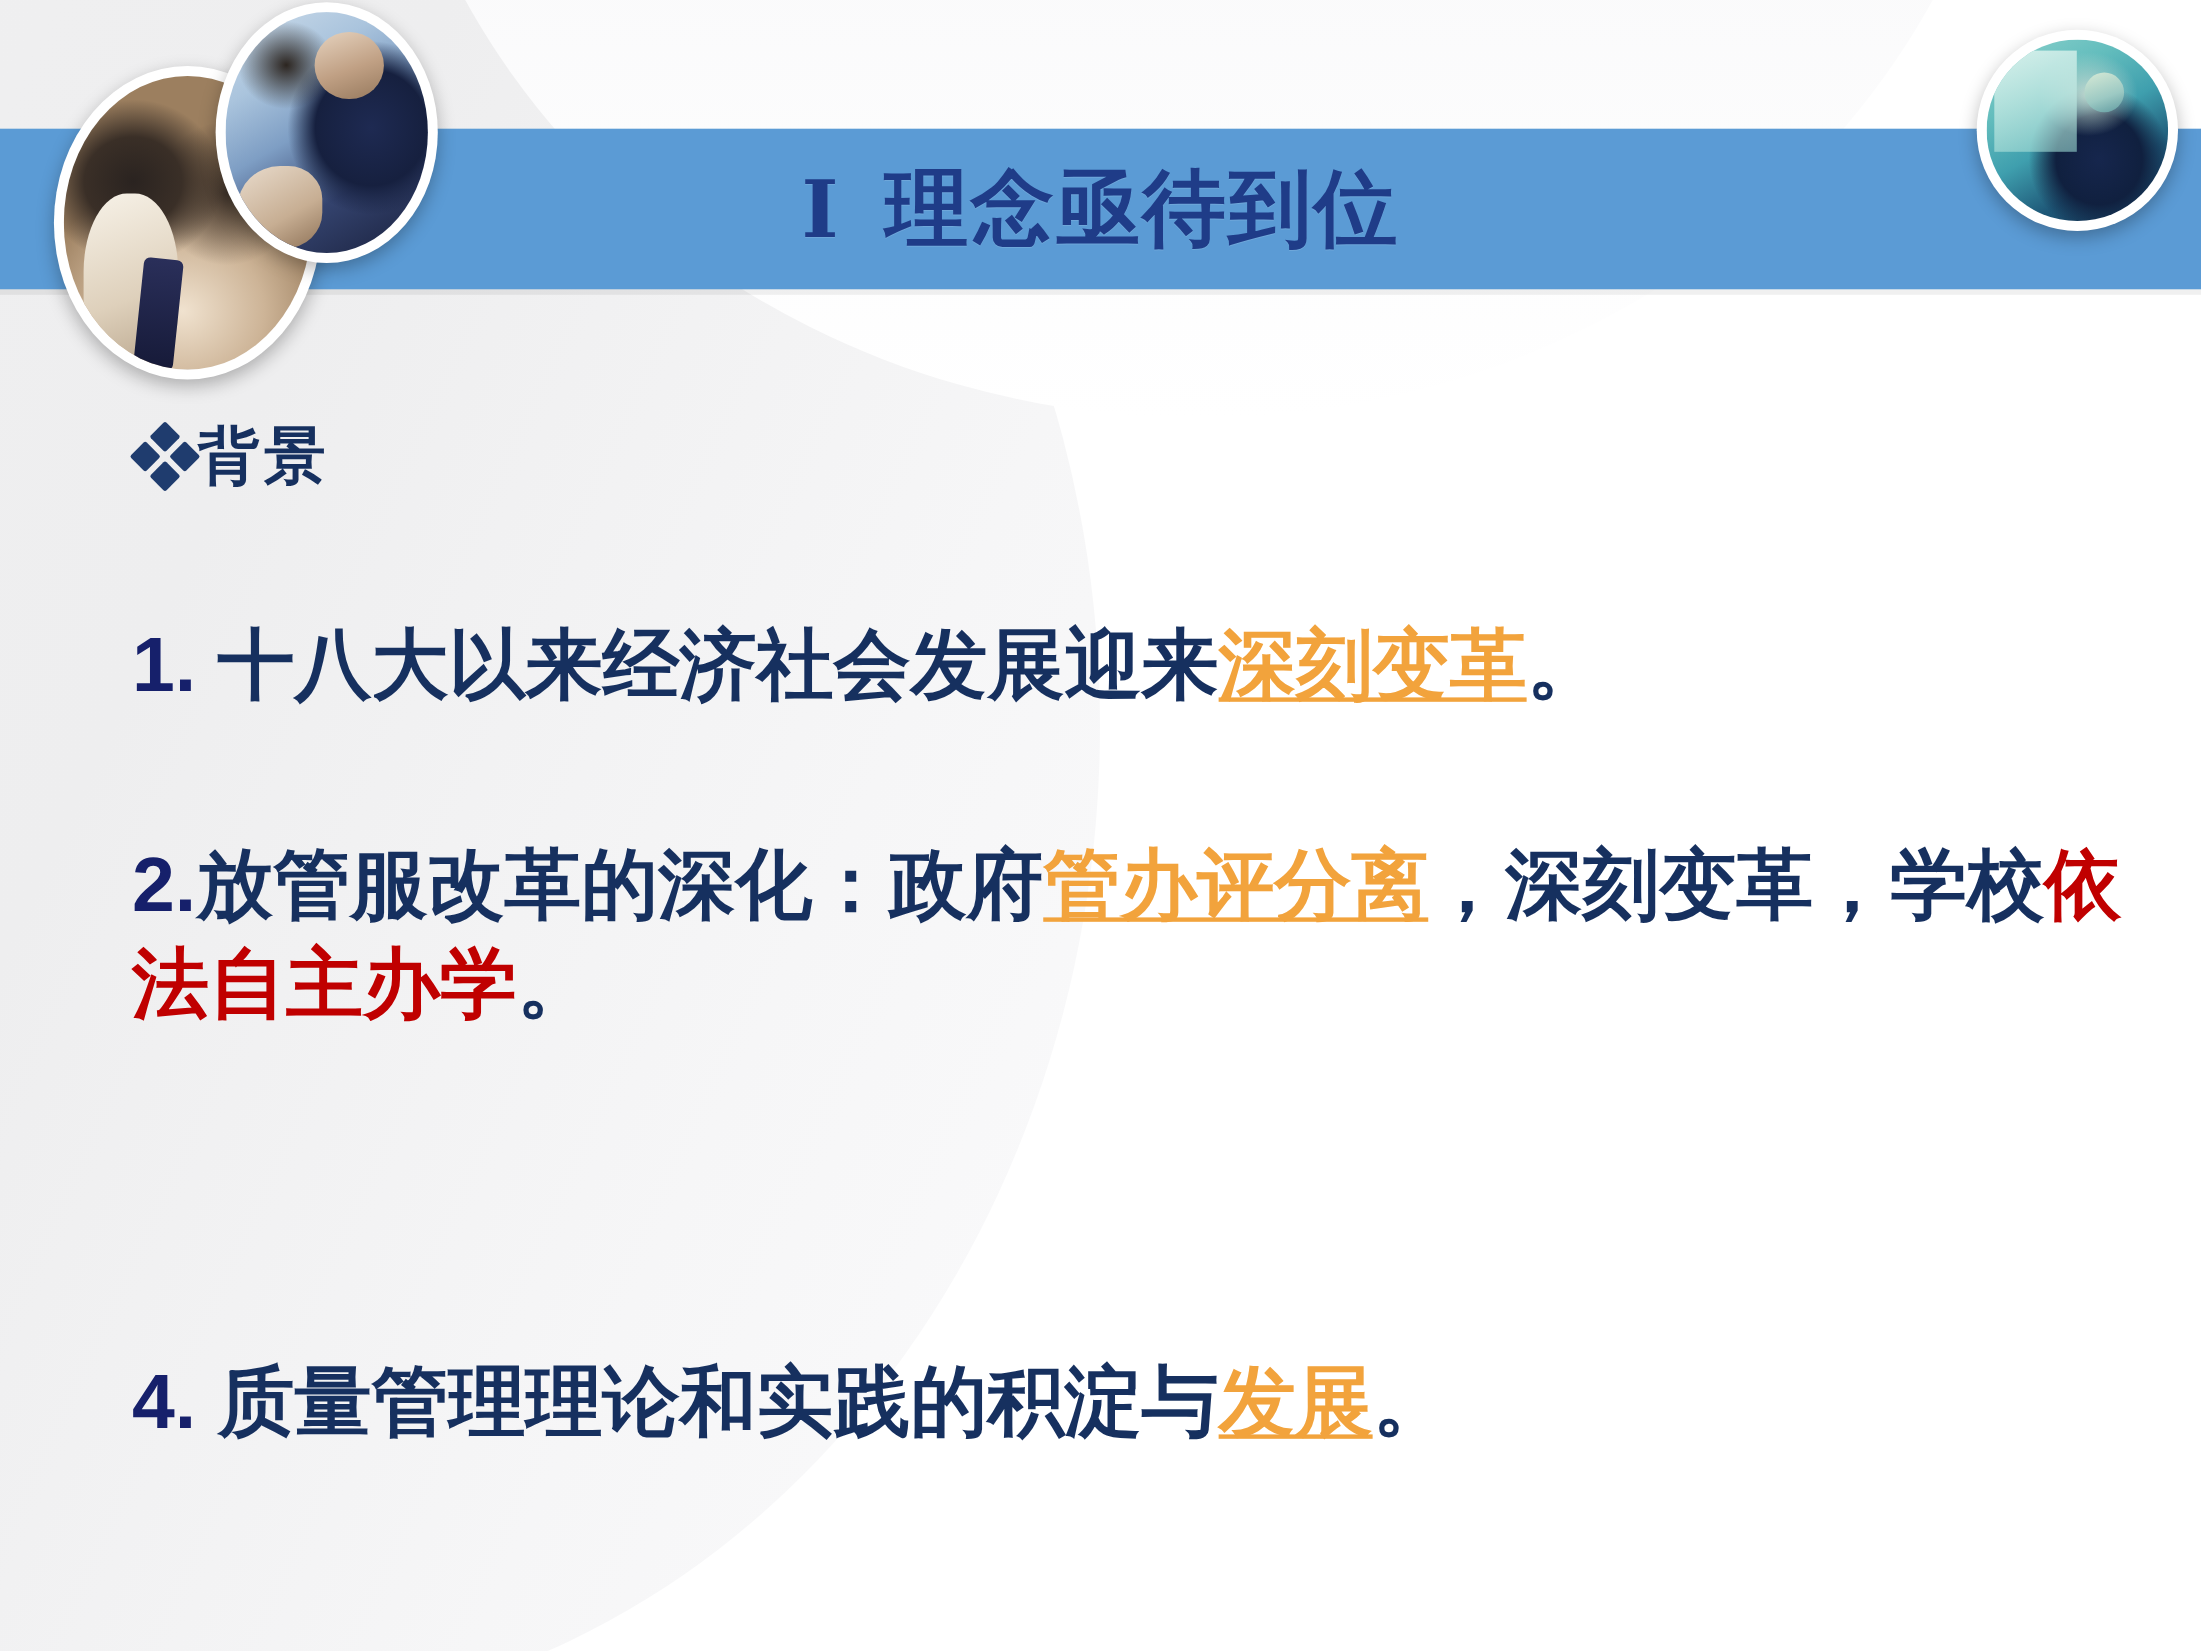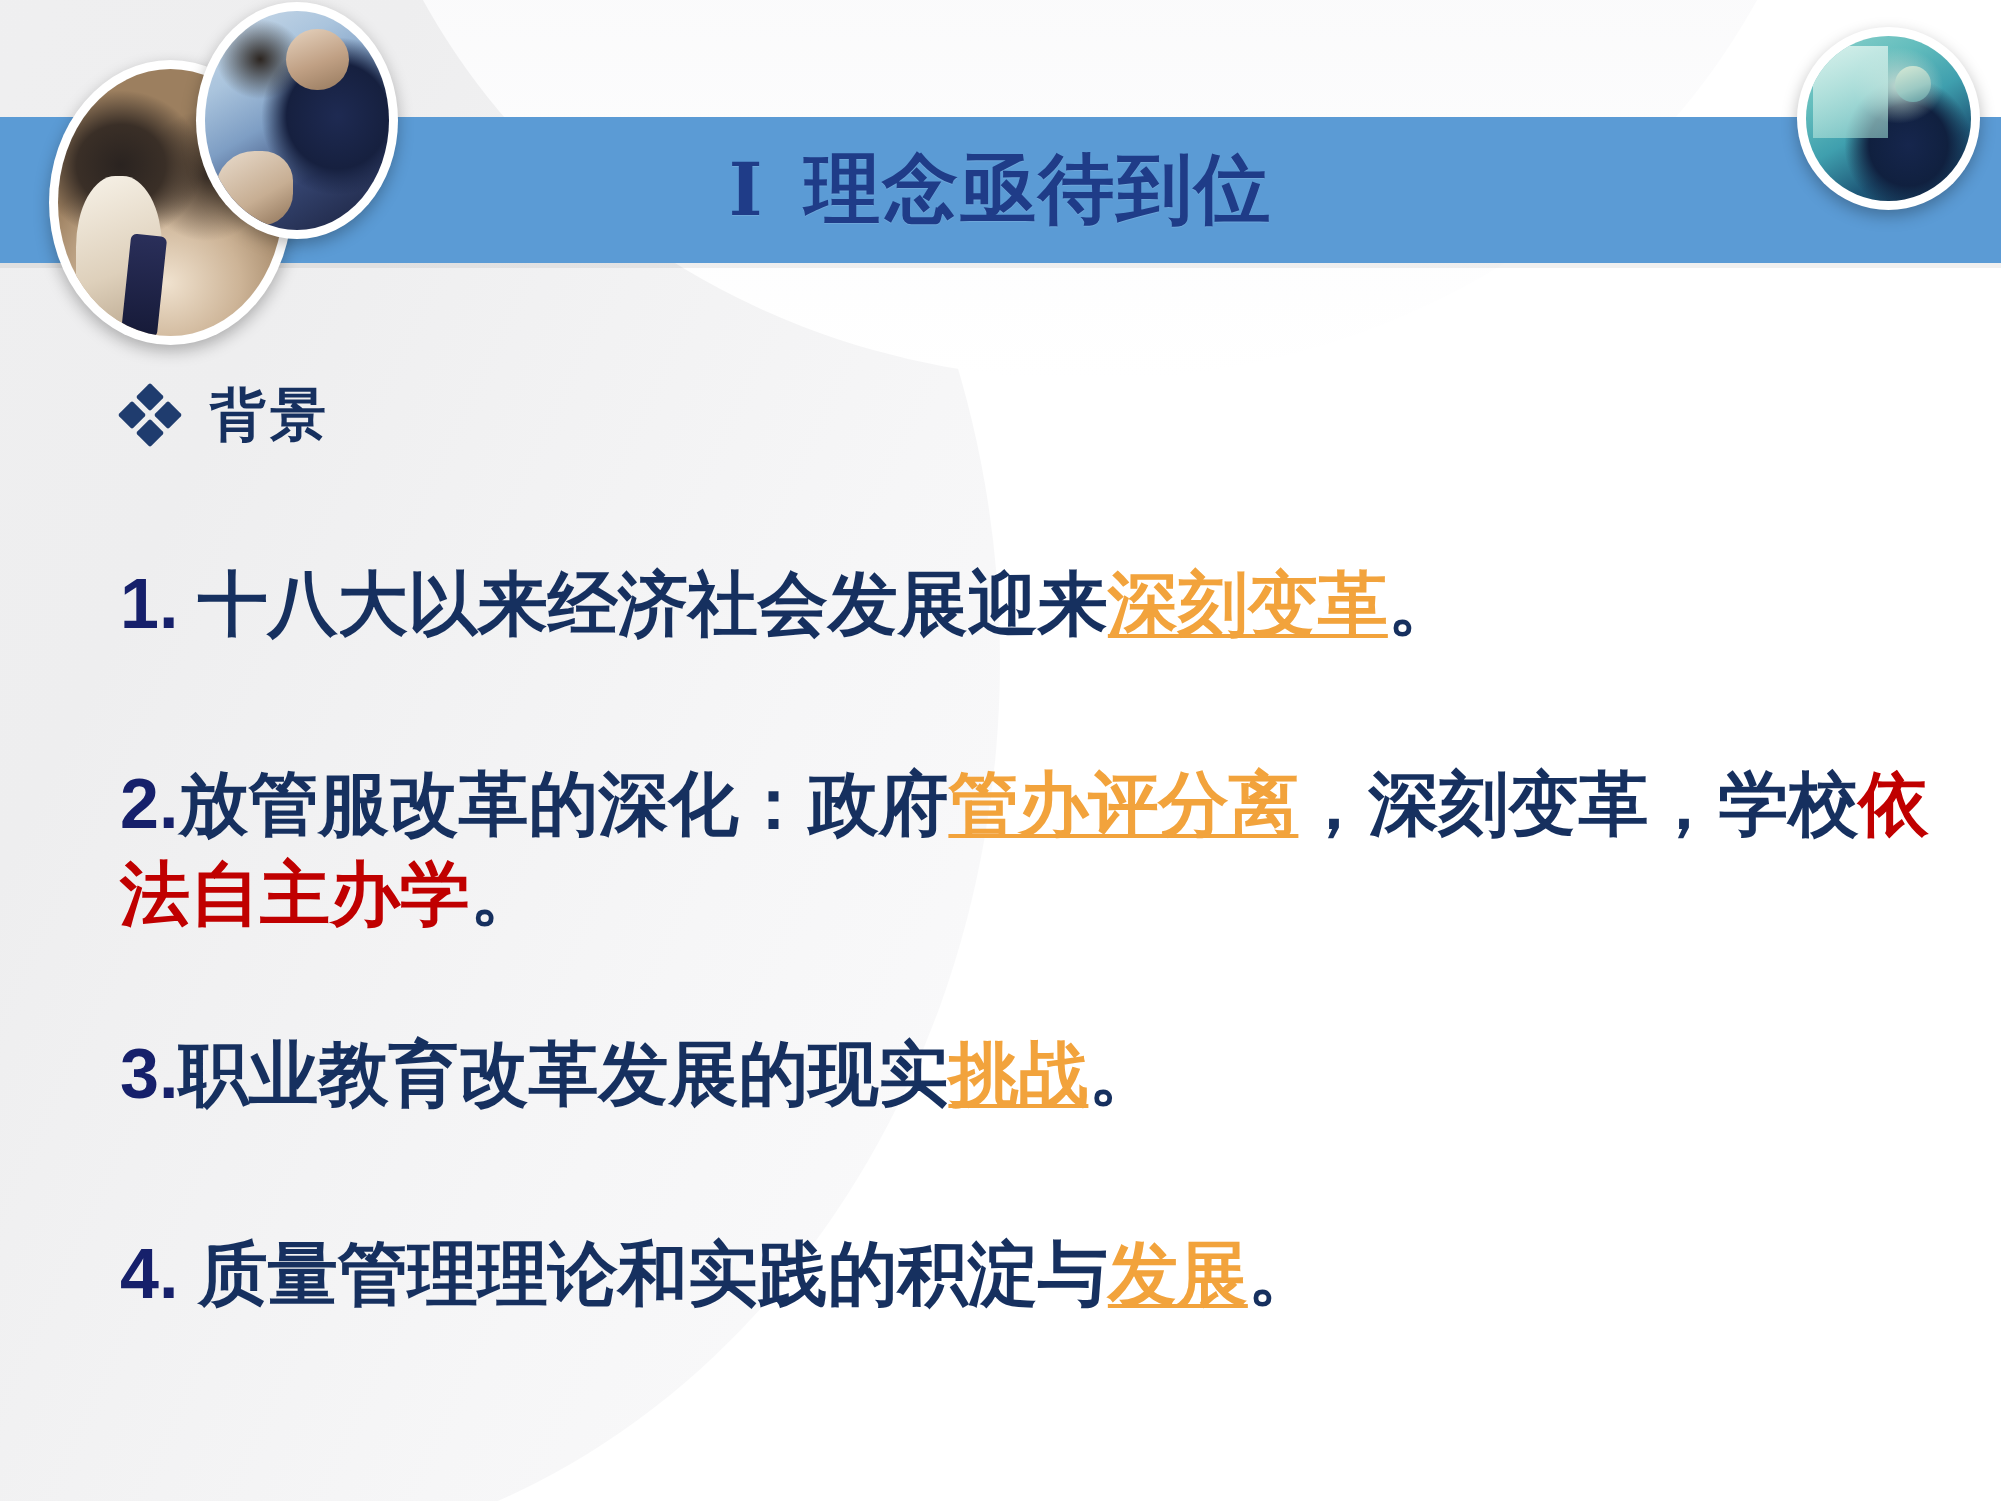--- a/index.html
+++ b/index.html
@@ -124,21 +124,21 @@
     content:"";position:absolute;left:54%;top:18%;width:22%;height:22%;
     border-radius:50%;
     background:linear-gradient(160deg,#d7ead6,#9cc9c3 60%,#5f9aa0);
   }
 
   
   .content{position:absolute;left:0;top:0;width:2001px;height:1501px;z-index:6;}
 
   .heading-row{
     position:absolute;left:120px;top:385px;
-    display:flex;align-items:center;gap:30px;
+    display:flex;align-items:center;
   }
   .diamond-bullet{
     position:relative;width:60px;height:60px;flex:0 0 60px;
   }
   .diamond-bullet i{
     position:absolute;display:block;width:20px;height:20px;
     background:#1f3c6e;transform:rotate(45deg);border-radius:2px;
   }
   .diamond-bullet i.d1{left:20px;top:2px;}
   .diamond-bullet i.d2{left:2px;top:20px;}
@@ -203,17 +203,16 @@
         <i class="d1"></i>
           <i class="d2"></i>
           <i class="d3"></i>
           <i class="d4"></i>
       </span>
       <span class="heading-text">背景</span>
     </div>
 
     <div class="item" id="item1"><span class="num">1.</span><span> 十八大以来经济社会发展迎来</span><span class="hl-orange">深刻变革</span><span>。</span></div>
     <div class="item" id="item2"><span class="num">2.</span><span>放管服改革的深化：政府</span><span class="hl-orange">管办评分离</span><span>，深刻变革，学校</span><span class="hl-red">依法自主办学</span><span>。</span></div>
-    <div class="item" id="item3"><span class="num">3.</span><span>职业教育改革发展的现实</span><span class="hl-orange">挑战</span><span>。</span></div>
     <div class="item" id="item4"><span class="num">4.</span><span> 质量管理理论和实践的积淀与</span><span class="hl-orange">发展</span><span>。</span></div>
 
   </div>
 </div>
 
 </body></html>

